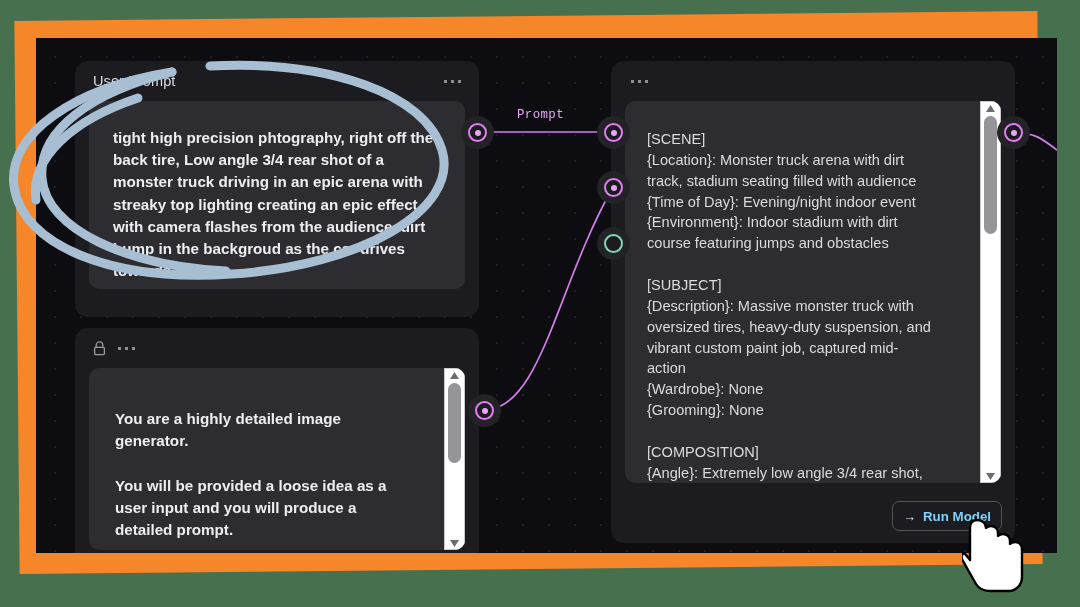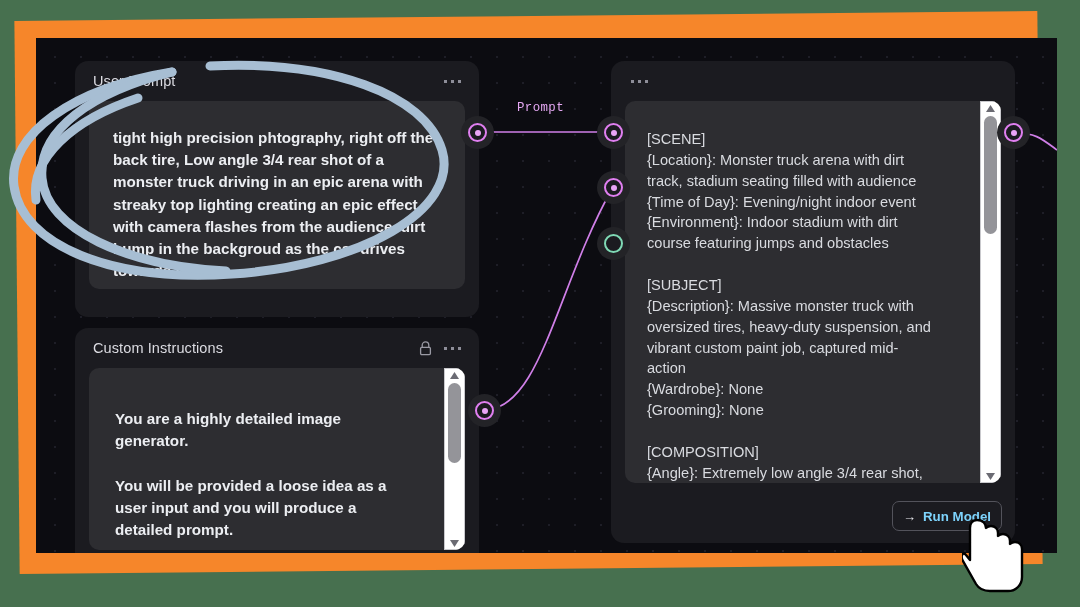--- a/index.html
+++ b/index.html
@@ -134,21 +134,21 @@
   }
   .port.nub{
     box-shadow:0 0 0 7px #232327;
   }
   .port.green{ border-color:#7fd9b5; }
   .port.green::after{ background:transparent; }
 
   
   #wire-label{
     position:absolute; z-index:6;
-    left:481px; top:63px;
+    left:481px; top:70px;
     font-family:"Liberation Mono", monospace;
     font-size:12.4px;
     color:#e6a8f4;
     letter-spacing:.4px;
   }
 
   
   #annotation{
     position:absolute;
     left:0; top:52px;
@@ -185,21 +185,20 @@
           <i></i>
         </span>
     </div>
     <div class="node-body">
       <div class="txt">tight high precision phtography, right off the back tire, Low angle 3/4 rear shot of a monster truck driving in an epic arena with streaky top lighting creating an epic effect with camera flashes from the audience, dirt hump in the backgroud as the car drives towards it.</div>
     </div>
   </div>
 
   <div class="node" id="node-custom">
     <div class="node-head">
-      <span class="node-title">Custom Instructions</span>
       <span class="lock">
         <svg width="13" height="15" viewBox="0 0 13 15">
           <path d="M3.2 6.4 V4.2 a3.3 3.3 0 0 1 6.6 0 V6.4" fill="none" stroke="#9a9aa4" stroke-width="1.3"></path>
           <rect x="1.6" y="6.4" width="9.8" height="7.2" rx="1.1" fill="none" stroke="#9a9aa4" stroke-width="1.3"></rect>
         </svg>
       </span>
       <span class="dots">
           <i></i>
           <i></i>
           <i></i>

